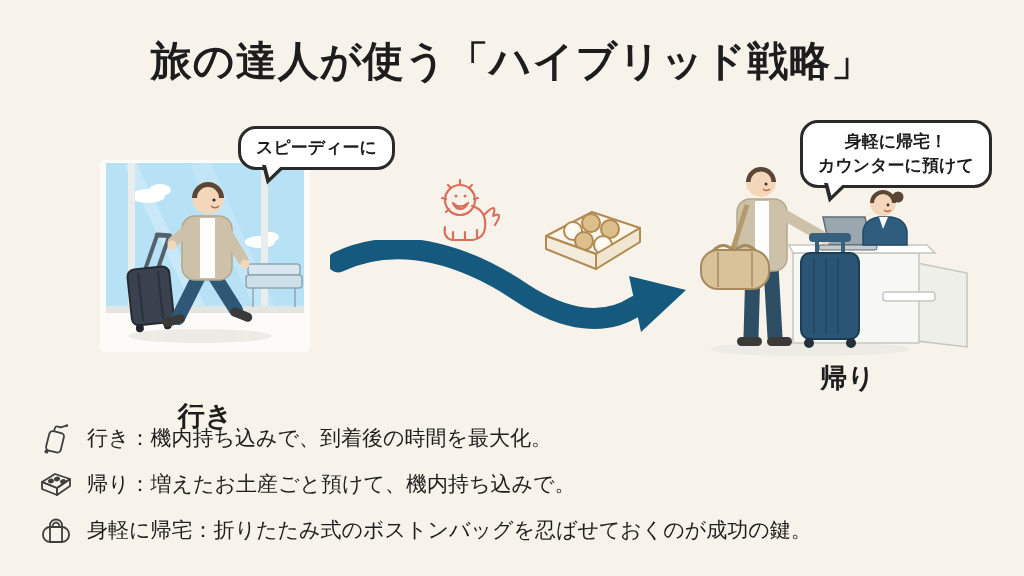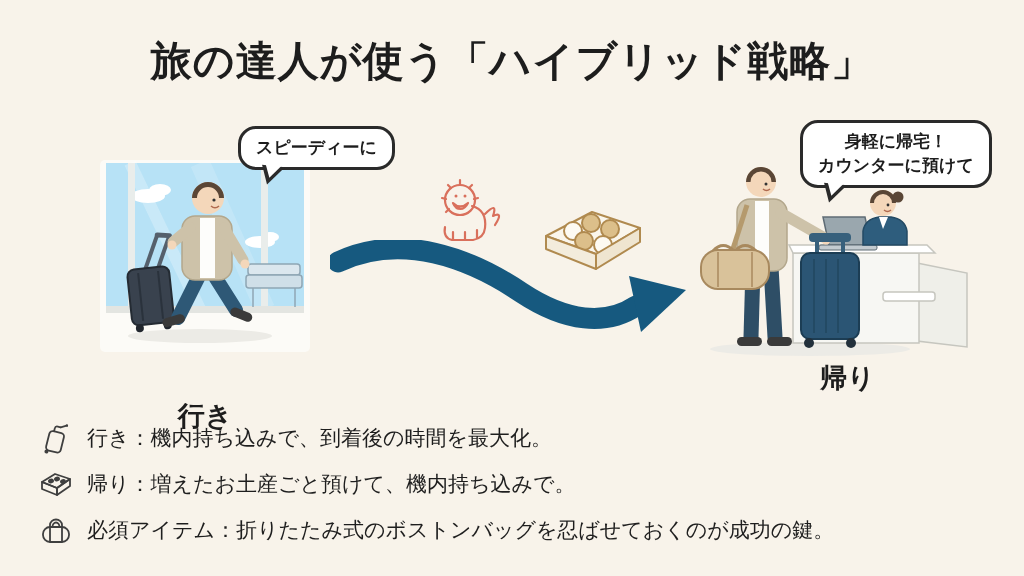--- a/index.html
+++ b/index.html
@@ -228,16 +228,16 @@
   <div class="bullet-row">
     <svg class="bullet-icon" width="36" height="36" viewBox="0 0 36 36">
       <g stroke="#3f3f3f" stroke-width="1.8" fill="none" stroke-linecap="round">
         <path d="M12 15 v-2 a6 5.5 0 0 1 12 0 v2"></path>
         <path d="M14.5 15 a3.5 4.5 0 0 1 7 0"></path>
         <rect x="5" y="15" width="26" height="15" rx="7"></rect>
         <line x1="12" y1="15.5" x2="12" y2="29.5"></line>
         <line x1="24" y1="15.5" x2="24" y2="29.5"></line>
       </g>
     </svg>
-    <span class="bullet-text">必須アイテム：折りたたみ式のボストンバッグを忍ばせておくのが成功の鍵。</span>
+    <span class="bullet-text">身軽に帰宅：折りたたみ式のボストンバッグを忍ばせておくのが成功の鍵。</span>
   </div>
 
 </div>
 
 </body></html>

